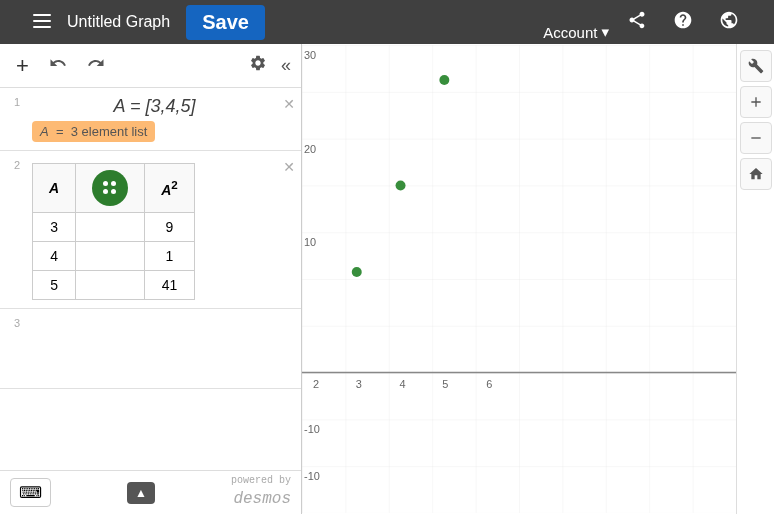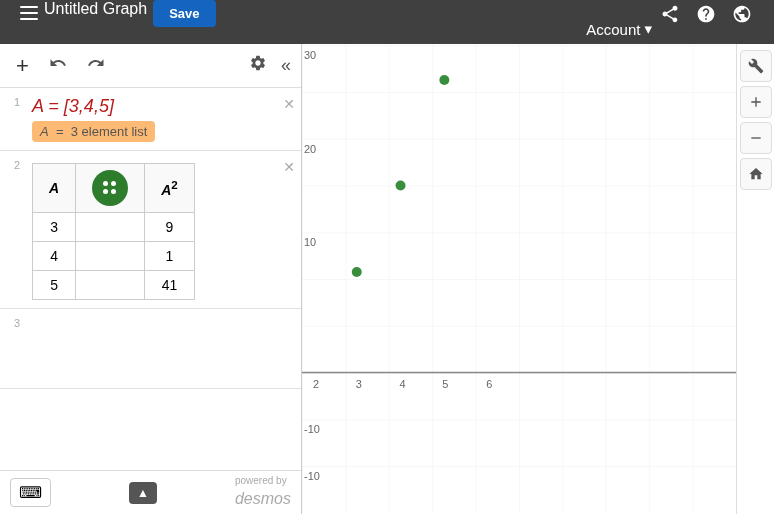--- a/index.html
+++ b/index.html
@@ -3,33 +3,34 @@
   <meta charset="utf-8">
   <style>
     * { box-sizing: border-box; margin: 0; padding: 0; }
     body { font-family: Arial, sans-serif; width: 774px; height: 514px; overflow: hidden; background: #fff; display: flex; flex-direction: column; }
 
     
     .header {
       height: 44px;
       background: #404040;
       display: flex;
-      align-items: flex-start;
-      padding: 0 14px;
+      align-items: center;
+      padding: 0 27px;
+      gap: 10px;
       flex-shrink: 0;
     }
     .hamburger-icon { color: #fff; font-size: 18px; cursor: pointer; }
     .app-title { color: #fff; font-size: 16px; font-weight: 400; margin-right: 6px; }
     .save-button {
       background: #1565c0;
       color: #fff;
       border: none;
       border-radius: 4px;
       padding: 6px 16px;
-      font-size: 13px;
+      font-size: 20px;
       cursor: pointer;
       font-weight: 600;
     }
     .header-spacer { flex: 1; }
     .account-btn {
       color: #fff;
       background: none;
       border: none;
       font-size: 15px;
       cursor: pointer;
@@ -124,22 +125,23 @@
       font-size: 14px;
       cursor: pointer;
       background: none;
       border: none;
     }
 
     
     .expr-math {
       font-size: 18px;
       font-style: italic;
-      color: #b91c1c;
+      color: #404040;
       margin-bottom: 4px;
+      text-align: center;
     }
     .expr-hint {
       background: #fdba74;
       border-radius: 4px;
       padding: 3px 8px;
       font-size: 13px;
       color: #555;
       display: inline-block;
     }
 
@@ -200,24 +202,25 @@
     .expand-btn {
       background: #555;
       color: #fff;
       border: none;
       border-radius: 4px;
       padding: 4px 8px;
       cursor: pointer;
       font-size: 12px;
     }
     .desmos-logo {
-      text-align: left;
+      text-align: right;
       font-size: 11px;
       color: #aaa;
       line-height: 1.4;
+      font-family: Liberation Mono, monospace;
     }
     .desmos-name { font-size: 16px; color: #aaa; font-style: italic; font-weight: 300; }
 
     
     .graph-area {
       flex: 1;
       position: relative;
       overflow: hidden;
       background: #fff;
     }

